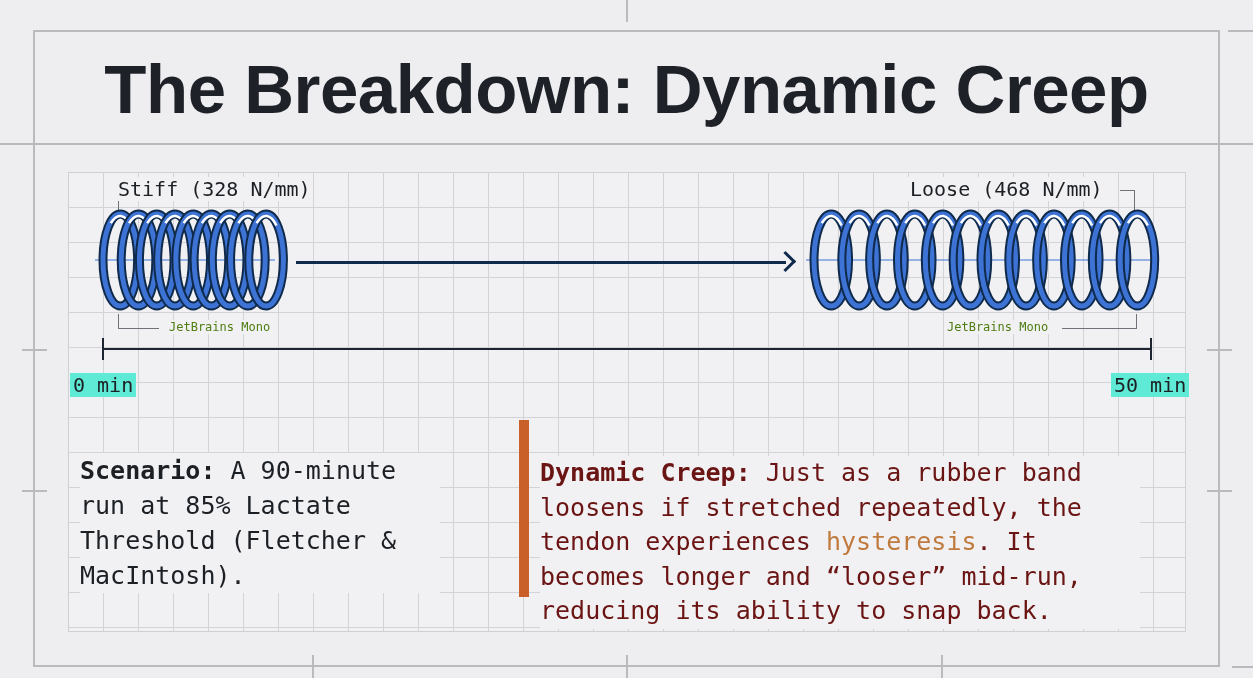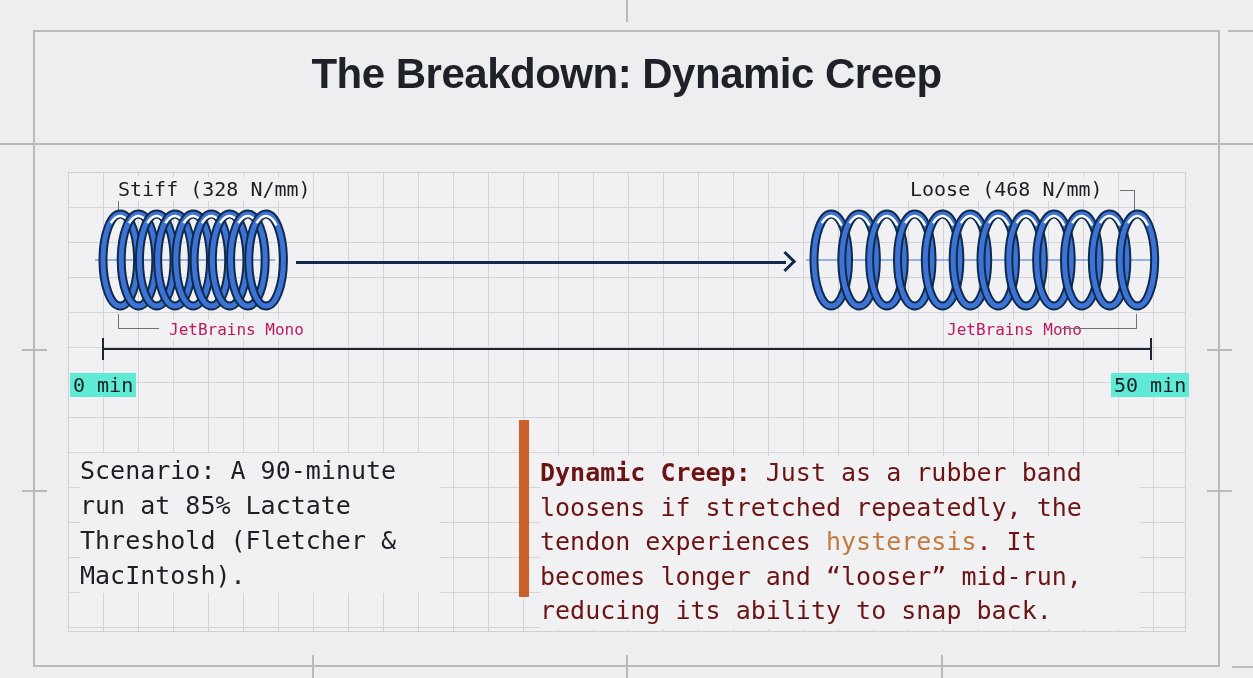--- a/index.html
+++ b/index.html
@@ -22,39 +22,39 @@
     background-color: #f1f1f3;
     background-image:
       linear-gradient(to right, #d3d4d8 1px, transparent 1px),
       linear-gradient(to bottom, #d3d4d8 1px, transparent 1px);
     background-size: 35px 35px;
     background-position: -1px -1px;
   }
   .title {
     left: 0; top: 50px; width: 1253px; text-align: center;
     font-family: "Liberation Sans", "DejaVu Sans", sans-serif;
-    font-weight: 700; font-size: 42px; letter-spacing: -0.5px; color: #1e2228;
+    font-weight: 700; font-size: 69px; letter-spacing: -0.5px; color: #1e2228;
   }
   .label-top { font-size: 20px; background: #f1f1f3; padding: 0 2px; color: #1c1f24; }
-  .label-small { font-size: 16px; background: #f1f1f3; padding: 0 3px; color: #be185d; }
+  .label-small { font-size: 12px; background: #f1f1f3; padding: 0 3px; color: #4d7c0f; }
   .bracket { border-color: #6f7278; border-style: solid; border-width: 0; }
   .timeline { left: 103px; top: 348px; width: 1049px; height: 2px; background: #1c2530; }
   .tl-cap { width: 2px; height: 22px; background: #1c2530; top: 338px; }
   .tl-label { font-size: 20px; background: #5eead4; top: 373px; padding: 0 3px; }
   .arrow-line { left: 296px; top: 261px; width: 490px; height: 3px; background: #0f2a4a; }
   .arrow-head {
     left: 778px; top: 254px; width: 12px; height: 12px;
     border-right: 3px solid #0f2a4a; border-top: 3px solid #0f2a4a;
     transform: rotate(45deg);
   }
   .scenario {
     left: 80px; top: 453px; width: 360px;
     font-size: 25px; line-height: 35px; background: #f1f1f3; color: #1c1f24;
   }
-  .scenario b { font-weight: 400; }
+  .scenario b { font-weight: 700; }
   .creep-bar { left: 519px; top: 420px; width: 10px; height: 177px; background: #c9602a; }
   .creep {
     left: 540px; top: 420px; width: 600px;
     font-size: 25px; line-height: 34.5px; color: #6b1414; background: #f1f1f3; margin-top: 36px;
   }
   .creep b { font-weight: 700; }
   .creep .hl { color: #c07a3e; }
   .sources {
     right: 66px; top: 606px; text-align: right;
     font-family: "Liberation Sans", "DejaVu Sans", sans-serif; font-size: 12px; line-height: 16px; color: #1c1f24;

